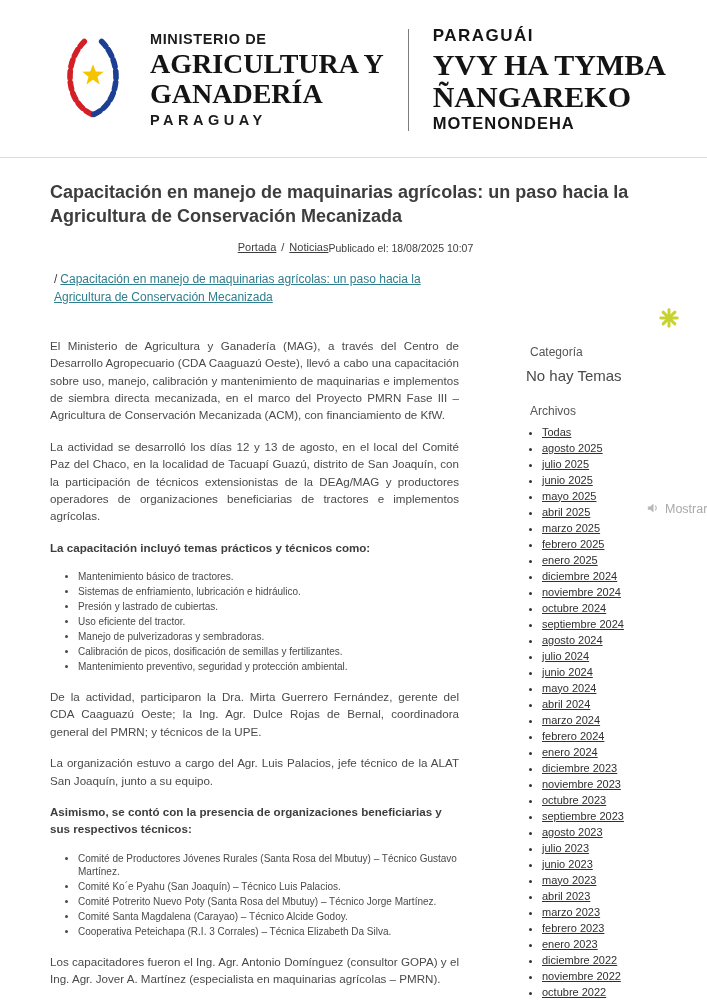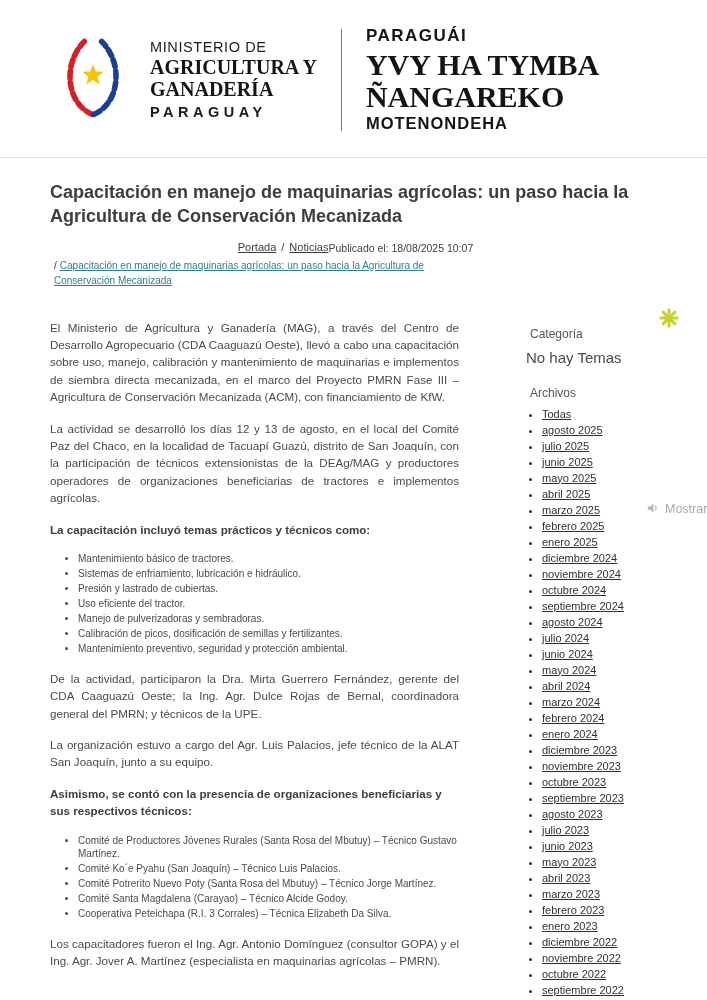--- a/index.html
+++ b/index.html
@@ -7,37 +7,37 @@
   body {
     width:707px; height:1000px; position:relative; overflow:hidden;
     background:#ffffff; color:#4a4a4a;
     font-family:"Liberation Sans", sans-serif;
   }
   a { text-decoration:underline; }
 
   
   .header { display:flex; align-items:center; padding:26px 0 18px 54px; }
   .logo { width:80px; margin-right:16px; flex:0 0 auto; }
-  .brand-left .bl1 { font-size:14.5px; font-weight:400; letter-spacing:.6px; color:#1c1c1c; margin-bottom:2px; }
-  .brand-left .bl2, .brand-left .bl3 { font-family:"Liberation Serif", serif; font-size:20px; font-weight:700; color:#141414; line-height:1.08; }
+  .brand-left .bl1 { font-size:14.5px; font-weight:700; letter-spacing:.6px; color:#1c1c1c; margin-bottom:2px; }
+  .brand-left .bl2, .brand-left .bl3 { font-family:"Liberation Serif", serif; font-size:28px; font-weight:700; color:#141414; line-height:1.08; }
   .brand-left .bl4 { font-size:14.5px; font-weight:700; letter-spacing:4.5px; color:#1c1c1c; margin-top:3px; }
   .vdiv { width:1px; height:102px; background:#7d7d7d; margin:0 24px 0 24px; flex:0 0 auto; }
   .brand-right .br1 { font-size:17px; font-weight:700; letter-spacing:1.5px; color:#141414; margin-bottom:3px; }
   .brand-right .br2, .brand-right .br3 { font-family:"Liberation Serif", serif; font-size:30px; font-weight:700; color:#141414; line-height:1.05; }
   .brand-right .br4 { font-size:16.5px; font-weight:700; letter-spacing:1px; color:#141414; margin-top:2px; }
   .rule { border:none; border-top:1px solid #dcdcdc; margin:6px 0 0; }
 
   
   .container { padding:0 46px 0 50px; }
   h1.title { font-size:18px; line-height:1.35; color:#3d3d3d; font-weight:700; margin:22px 0 12px; max-width:590px; }
   .meta-row { display:flex; justify-content:center; align-items:flex-start; font-size:11px; color:#3c3c3c; }
   .breadcrumb a { color:#3c3c3c; }
   .breadcrumb .sep { margin:0 5px; text-decoration:none; }
   .published { font-size:10.5px; color:#414141; padding-top:1px; }
-  .crumb-current { font-size:10px; margin-top:4px; max-width:385px; line-height:1.55; padding-left:4px; }
+  .crumb-current { font-size:12px; margin-top:16px; max-width:385px; line-height:1.55; padding-left:4px; }
   .crumb-current .sep2 { color:#3c3c3c; margin-right:3px; }
   .crumb-current a { color:#2f7e8e; }
 
   
   .main { display:flex; justify-content:space-between; margin-top:30px; }
   .article-body { width:409px; }
   .article-body p { font-size:11.6px; line-height:1.5; color:#4a4a4a; text-align:justify; margin:0 0 14px; }
   .article-body p.bold { font-weight:700; color:#3e3e3e; text-align:left; }
   .article-body ul { margin:2px 0 15px; padding-left:28px; }
   .article-body li { font-size:10px; line-height:1.3; color:#4a4a4a; margin-bottom:2px; }

